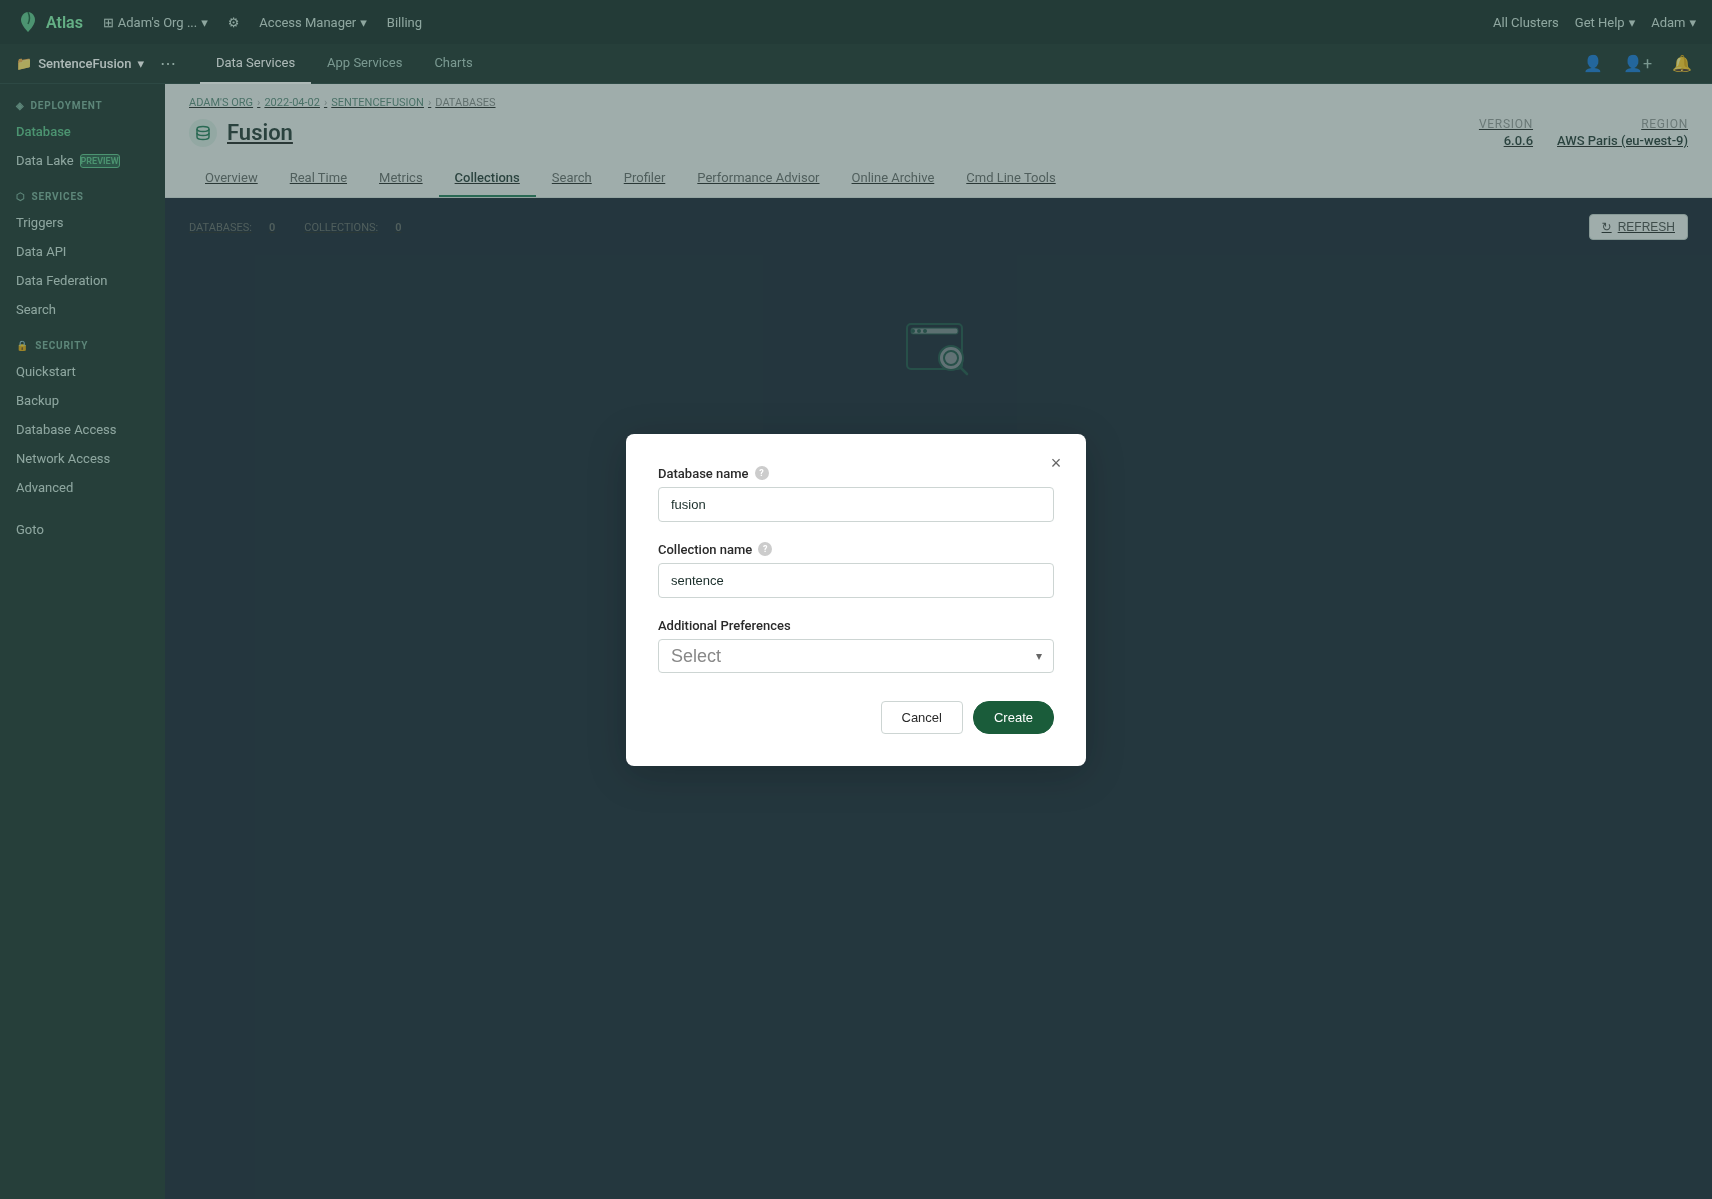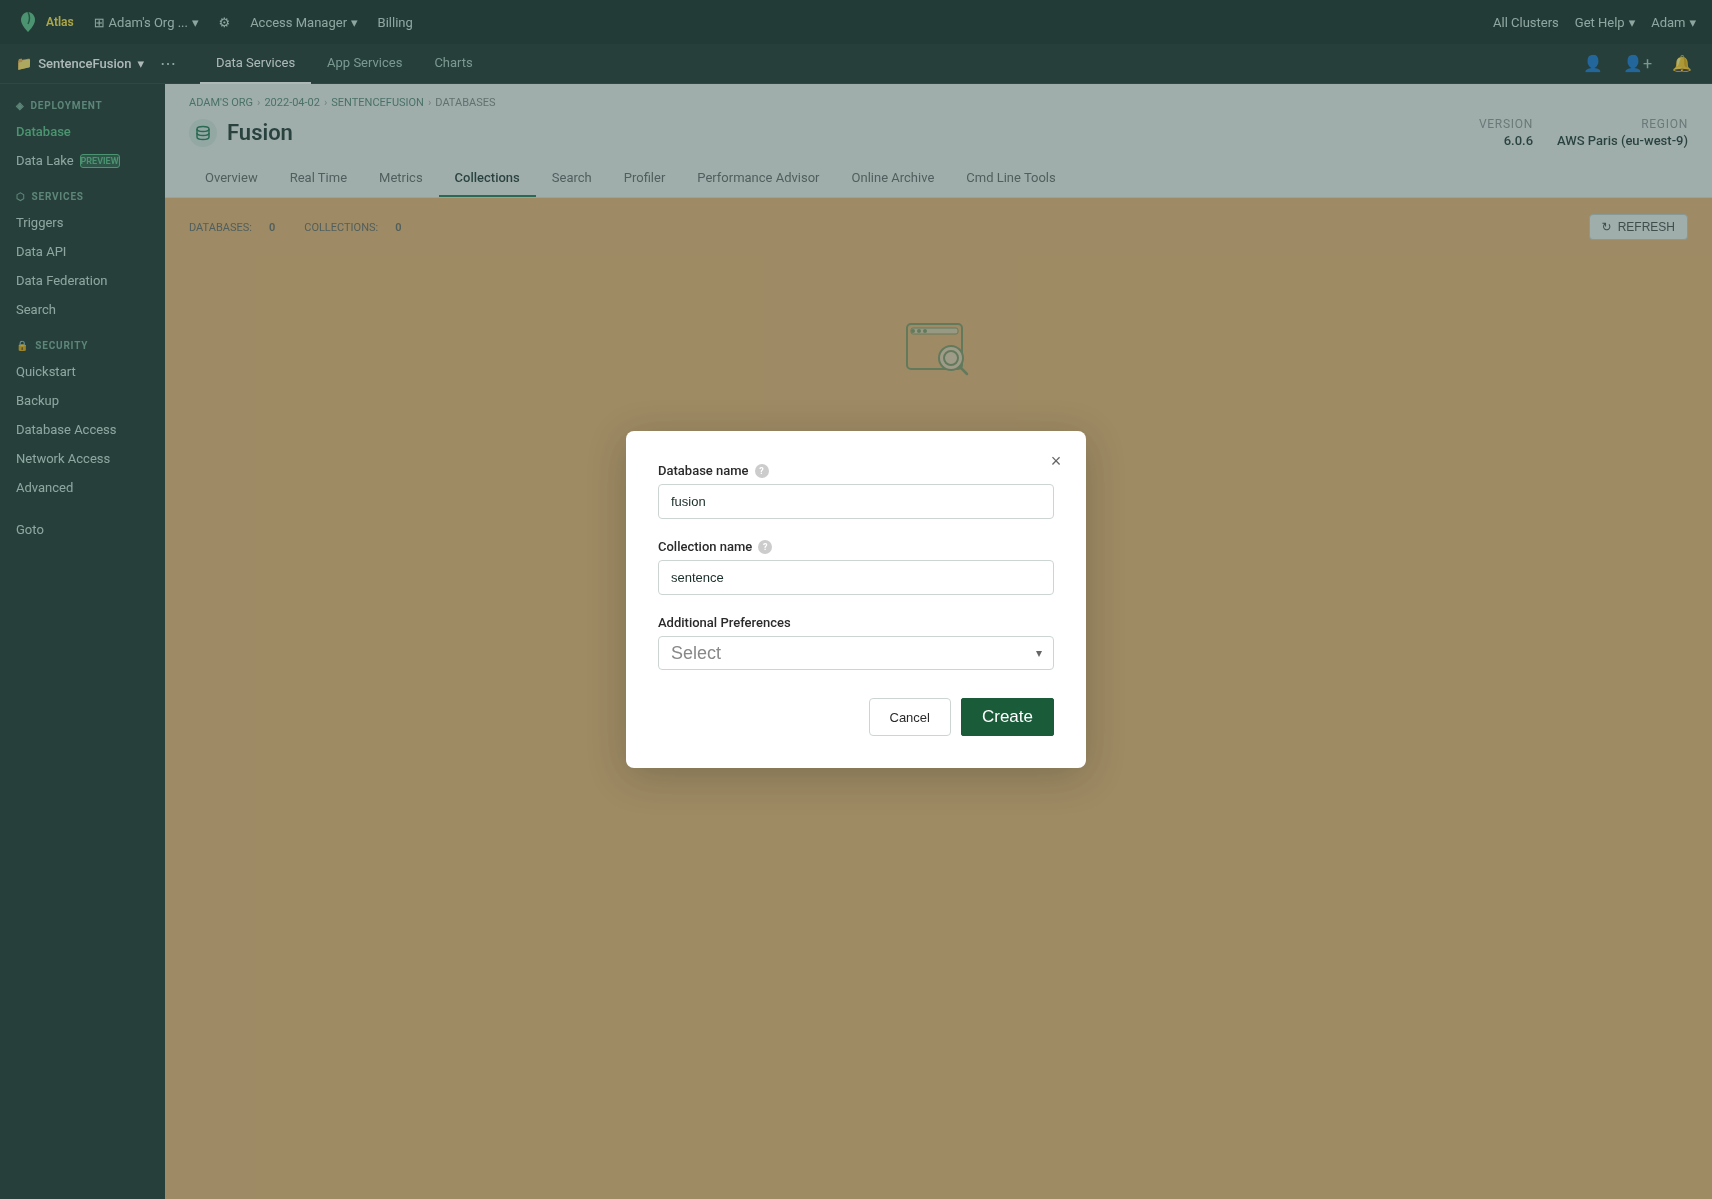--- a/index.html
+++ b/index.html
@@ -10,21 +10,21 @@
       background: #1a2e2a;
       height: 44px;
       display: flex;
       align-items: center;
       padding: 0 16px;
       gap: 20px;
       position: relative;
       z-index: 10;
     }
     .top-nav .logo {
-      display: flex; align-items: center; gap: 6px; color: #fde047; font-weight: 600; font-size: 12px;
+      display: flex; align-items: center; gap: 6px; color: #86efac; font-weight: 600; font-size: 16px;
     }
     .atlas-leaf { width: 24px; height: 24px; }
     .top-nav-item {
       color: #cce0d8; font-size: 13px; cursor: pointer; display: flex; align-items: center; gap: 4px;
     }
     .top-nav-right { margin-left: auto; display: flex; align-items: center; gap: 16px; }
     .top-nav-right .nav-link { color: #cce0d8; font-size: 13px; cursor: pointer; display: flex; align-items: center; gap: 4px; }
 
     
     .sub-nav {
@@ -72,22 +72,23 @@
     .preview-badge {
       font-size: 9px; background: #2a5a48; color: #5ec28a; border: 1px solid #5ec28a;
       border-radius: 3px; padding: 1px 0; font-weight: 600; text-transform: uppercase;
     }
     .sidebar-goto { padding: 20px 16px 8px; font-size: 13px; color: #cce0d8; cursor: pointer; }
 
     
     .content-area {
       flex: 1;
       overflow-y: auto;
-      background: #fdba74;
+      background: #0f172a;
       position: relative;
+      text-decoration: underline;
     }
 
     
     .page-header {
       background: white;
       padding: 12px 24px 0;
       border-bottom: 1px solid #e8edec;
     }
     .breadcrumb {
       font-size: 11px; color: #5a8a7a; display: flex; align-items: center; gap: 4px; margin-bottom: 8px;
@@ -169,22 +170,22 @@
       pointer-events: none; color: #666; font-size: 12px;
     }
     .modal-actions {
       display: flex; justify-content: flex-end; gap: 10px; margin-top: 28px;
     }
     .btn-cancel {
       background: white; border: 1px solid #cdd5d3; border-radius: 4px;
       padding: 8px 20px; font-size: 13px; cursor: pointer; color: #2a2a2a;
     }
     .btn-create {
-      background: #1a5c3a; border: 1px solid #1a5c3a; border-radius: 2px;
-      padding: 8px 20px; font-size: 17px; cursor: pointer; color: white; font-weight: 500;
+      background: #1a5c3a; border: 1px solid #1a5c3a; border-radius: 16px;
+      padding: 8px 20px; font-size: 13px; cursor: pointer; color: white; font-weight: 500;
     }
 
     
     .bg-overlay {
       position: absolute; top: 0; left: 0; right: 0; bottom: 0;
       background: rgba(100, 130, 125, 0.15);
       z-index: 99;
       pointer-events: none;
     }
 

